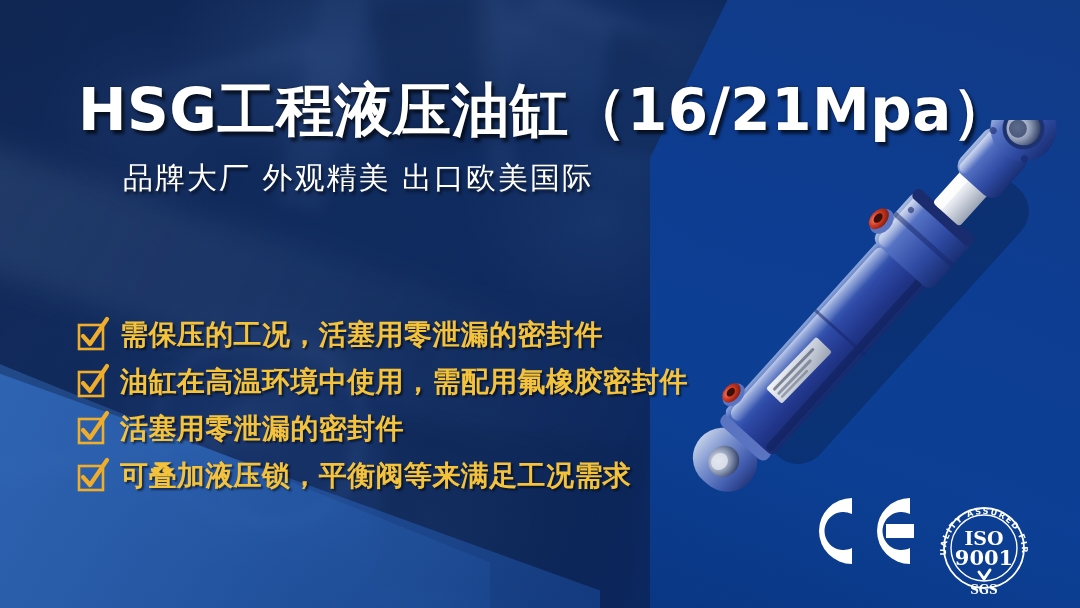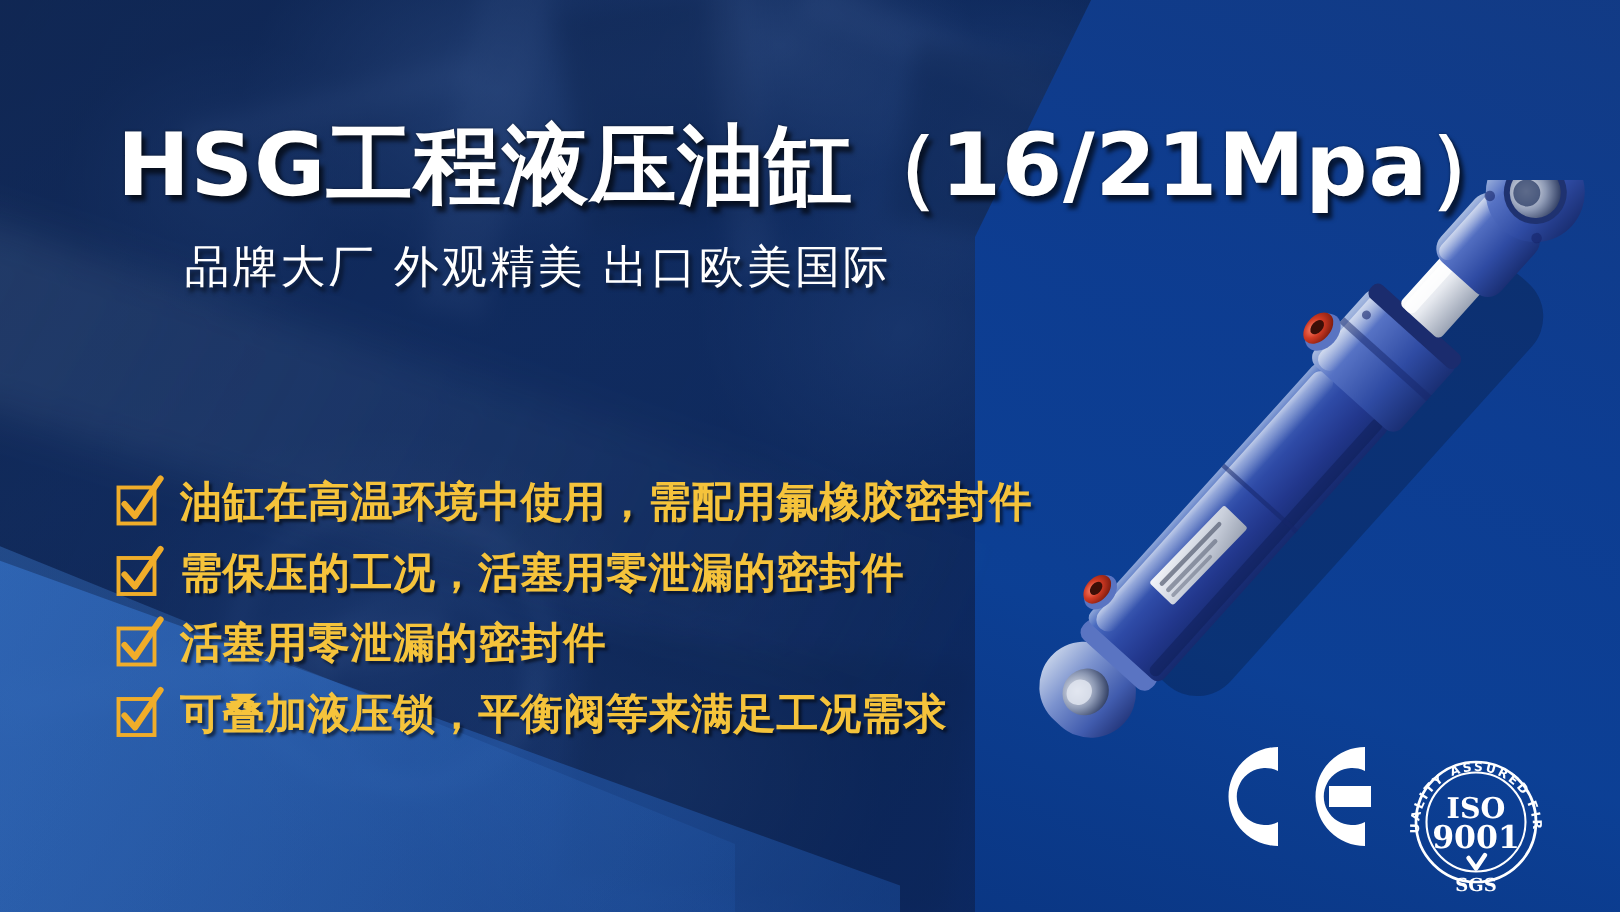--- a/index.html
+++ b/index.html
@@ -254,31 +254,31 @@
 
     <div class="bullets">
 
       <div class="bullet">
         <span class="chk">
           <svg viewBox="0 0 40 40" xmlns="http://www.w3.org/2000/svg">
             <rect x="5" y="11" width="24" height="24" fill="none" stroke="#f0ad2a" stroke-width="2.6"></rect>
             <path d="M9 22 L16 30 L33 5" fill="none" stroke="#f0ad2a" stroke-width="4.2" stroke-linecap="round" stroke-linejoin="round"></path>
           </svg>
         </span>
-        <span class="bullet-text">油缸在高温环境中使用，需配用氟橡胶密封件</span>
+        <span class="bullet-text">需保压的工况，活塞用零泄漏的密封件</span>
       </div>
 
       <div class="bullet">
         <span class="chk">
           <svg viewBox="0 0 40 40" xmlns="http://www.w3.org/2000/svg">
             <rect x="5" y="11" width="24" height="24" fill="none" stroke="#f0ad2a" stroke-width="2.6"></rect>
             <path d="M9 22 L16 30 L33 5" fill="none" stroke="#f0ad2a" stroke-width="4.2" stroke-linecap="round" stroke-linejoin="round"></path>
           </svg>
         </span>
-        <span class="bullet-text">需保压的工况，活塞用零泄漏的密封件</span>
+        <span class="bullet-text">油缸在高温环境中使用，需配用氟橡胶密封件</span>
       </div>
 
       <div class="bullet">
         <span class="chk">
           <svg viewBox="0 0 40 40" xmlns="http://www.w3.org/2000/svg">
             <rect x="5" y="11" width="24" height="24" fill="none" stroke="#f0ad2a" stroke-width="2.6"></rect>
             <path d="M9 22 L16 30 L33 5" fill="none" stroke="#f0ad2a" stroke-width="4.2" stroke-linecap="round" stroke-linejoin="round"></path>
           </svg>
         </span>
         <span class="bullet-text">活塞用零泄漏的密封件</span>

